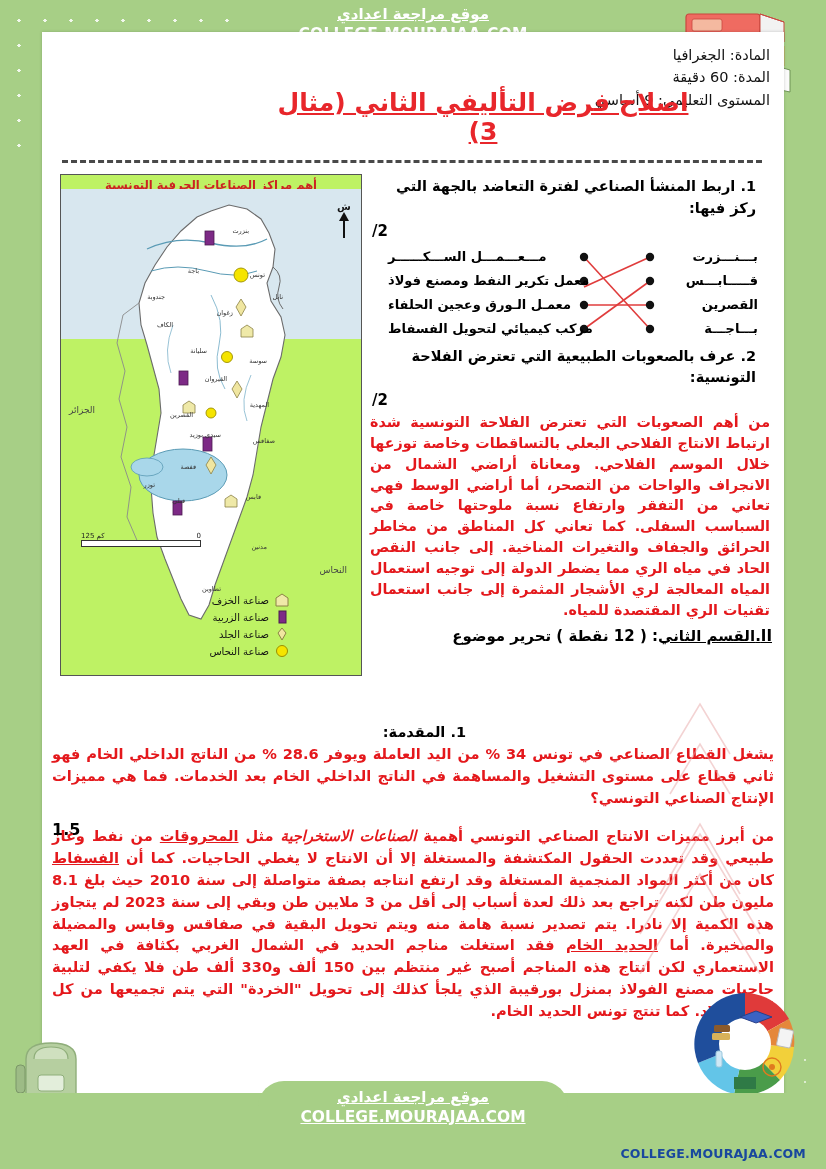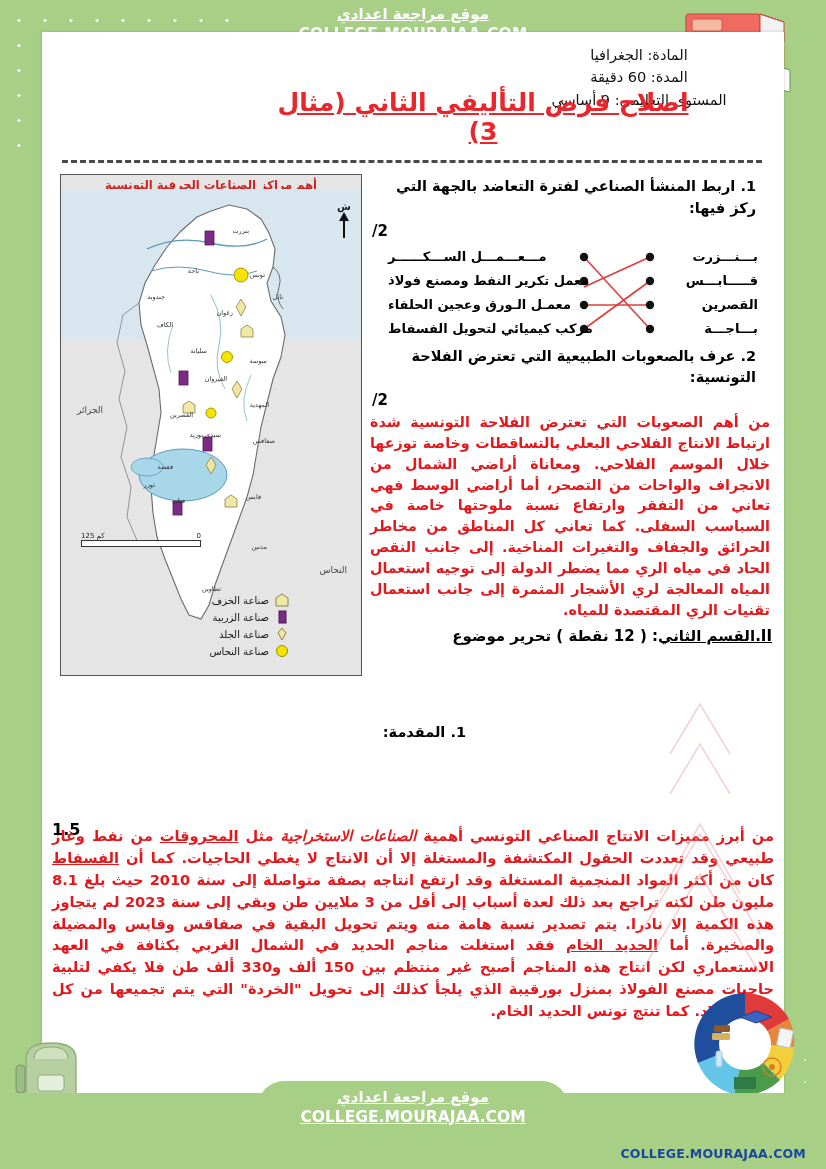--- a/index.html
+++ b/index.html
@@ -44,21 +44,21 @@
     background:#ffffff;
     box-shadow:0 0 3px rgba(0,0,0,.18);
   }
   .page-inner{position:relative;width:100%;height:100%;overflow:hidden;}
 
   
   .meta{
     position:absolute;right:14px;top:12px;width:262px;text-align:right;
     line-height:1.55;
   }
-  .meta div{font-size:14.5px;color:#111;white-space:nowrap;text-align:center;}
+  .meta div{font-size:14.5px;color:#111;white-space:nowrap;}
 
   
   .main-title{
     position:absolute;right:86px;top:56px;width:430px;text-align:center;
     font-size:25px;font-weight:bold;color:#e8262b;
     text-decoration:underline;letter-spacing:.5px;
   }
   
   .rule{
     position:absolute;left:20px;top:128px;width:700px;height:0;
@@ -121,21 +121,21 @@
   }
   u.ul{text-decoration:underline;}
   i.it{font-style:italic;}
 
   
   .map-q{
     font-size:14px;font-weight:bold;color:#000;direction:rtl;
     text-align:right;margin-bottom:4px;
   }
   .map-box{
-    width:300px;height:500px;border:1px solid #555;background:#e5e5e5;
+    width:300px;height:500px;border:1px solid #555;background:#bef264;
     position:relative;overflow:hidden;
   }
   .map-title{
     position:absolute;top:3px;left:0;width:100%;text-align:center;
     font-size:11.5px;font-weight:bold;color:#cc2222;direction:rtl;
   }
   .map-sea{position:absolute;left:0;top:14px;width:300px;height:150px;background:#d8e7ef;}
   .legend{
     position:absolute;left:18px;bottom:14px;width:210px;direction:rtl;
   }
@@ -147,21 +147,21 @@
   .scalebar{
     position:absolute;left:20px;bottom:128px;width:120px;
     font-size:7px;color:#222;direction:ltr;
   }
   .scalebar .bar{height:5px;border:1px solid #333;background:#fff;}
   .compass{
     position:absolute;right:10px;top:26px;text-align:center;
     font-size:10px;font-weight:bold;color:#111;
   }
   .city{position:absolute;font-size:6.5px;color:#333;direction:rtl;white-space:nowrap;}
-  .neigh{position:absolute;font-size:9px;color:#444;direction:rtl;letter-spacing:2px;margin-left:8px;}
+  .neigh{position:absolute;font-size:9px;color:#444;direction:rtl;letter-spacing:2px;}
 
   
   .footer-band{
     position:absolute;left:0;bottom:0;width:826px;height:76px;background:#a7cf86;
   }
   .ftr-tab{
     position:absolute;left:258px;bottom:30px;width:310px;height:58px;
     background:#a7cf86;border-top-left-radius:26px;border-top-right-radius:26px;
     text-align:center;color:#ffffff;
   }
@@ -335,21 +335,21 @@
       <div class="city" style="right:162px;top:92px;">باجة</div>
       <div class="city" style="right:196px;top:118px;">جندوبة</div>
       <div class="city" style="right:188px;top:146px;">الكاف</div>
       <div class="city" style="right:154px;top:172px;">سليانة</div>
       <div class="city" style="right:94px;top:182px;">سوسة</div>
       <div class="city" style="right:134px;top:200px;">القيروان</div>
       <div class="city" style="right:92px;top:226px;">المهدية</div>
       <div class="city" style="right:86px;top:262px;">صفاقس</div>
       <div class="city" style="right:168px;top:236px;">القصرين</div>
       <div class="city" style="right:140px;top:256px;">سيدي بوزيد</div>
-      <div class="city" style="right:188px;top:288px;">قفصة</div>
+      <div class="city" style="right:165px;top:288px;">قفصة</div>
       <div class="city" style="right:206px;top:306px;">توزر</div>
       <div class="city" style="right:176px;top:322px;">قبلي</div>
       <div class="city" style="right:100px;top:318px;">قابس</div>
       <div class="city" style="right:94px;top:368px;">مدنين</div>
       <div class="city" style="right:140px;top:410px;">تطاوين</div>
 
       <div class="scalebar">
         <div style="display:flex;justify-content:space-between;">
           <span>125 كم</span>
           <span>0</span>
@@ -392,20 +392,21 @@
         </div>
       </div>
     </div>
   </div>
 
   <div class="wide" style="top:690px;">
     <div class="num-head">
       <span>1.</span>
       <span>المقدمة:</span>
     </div>
+    <div class="answer">يشغل القطاع الصناعي في تونس 34 % من اليد العاملة ويوفر 28.6 % من الناتج الداخلي الخام فهو ثاني قطاع على مستوى التشغيل والمساهمة في الناتج الداخلي الخام بعد الخدمات. فما هي مميزات الإنتاج الصناعي التونسي؟</div>
     <div class="mark-float" style="top:98px;">1.5</div>
   </div>
 
   <div class="wide" style="top:790px;">
     <div class="answer"><span>من أبرز مميزات الانتاج الصناعي التونسي أهمية </span><i class="it">الصناعات الاستخراجية</i><span> مثل </span><u class="ul">المحروقات</u><span> من نفط وغاز طبيعي وقد تعددت الحقول المكتشفة والمستغلة إلا أن الانتاج لا يغطي الحاجيات. كما أن </span><u class="ul">الفسفاط</u><span> كان من أكثر المواد المنجمية المستغلة وقد ارتفع انتاجه بصفة متواصلة إلى سنة 2010 حيث بلغ 8.1 مليون طن لكنه تراجع بعد ذلك لعدة أسباب إلى أقل من 3 ملايين طن وبقي إلى سنة 2023 لم يتجاوز هذه الكمية إلا نادرا. يتم تصدير نسبة هامة منه ويتم تحويل البقية في صفاقس وقابس والمضيلة والصخيرة. أما </span><u class="ul">الحديد الخام</u><span> فقد استغلت مناجم الحديد في الشمال الغربي بكثافة في العهد الاستعماري لكن انتاج هذه المناجم أصبح غير منتظم بين 150 ألف و330 ألف طن فلا يكفي لتلبية حاجيات مصنع الفولاذ بمنزل بورقيبة الذي يلجأ كذلك إلى تحويل "الخردة" التي يتم تجميعها من كل أنحاء البلاد. كما تنتج تونس الحديد الخام.</span></div>
   </div>
 
   <svg class="chevrons" viewBox="0 0 150 300">
     <g fill="none" stroke="#e8a8a8" stroke-width="1.6">
       <path d="M10 300 L70 200 L130 300"></path>

